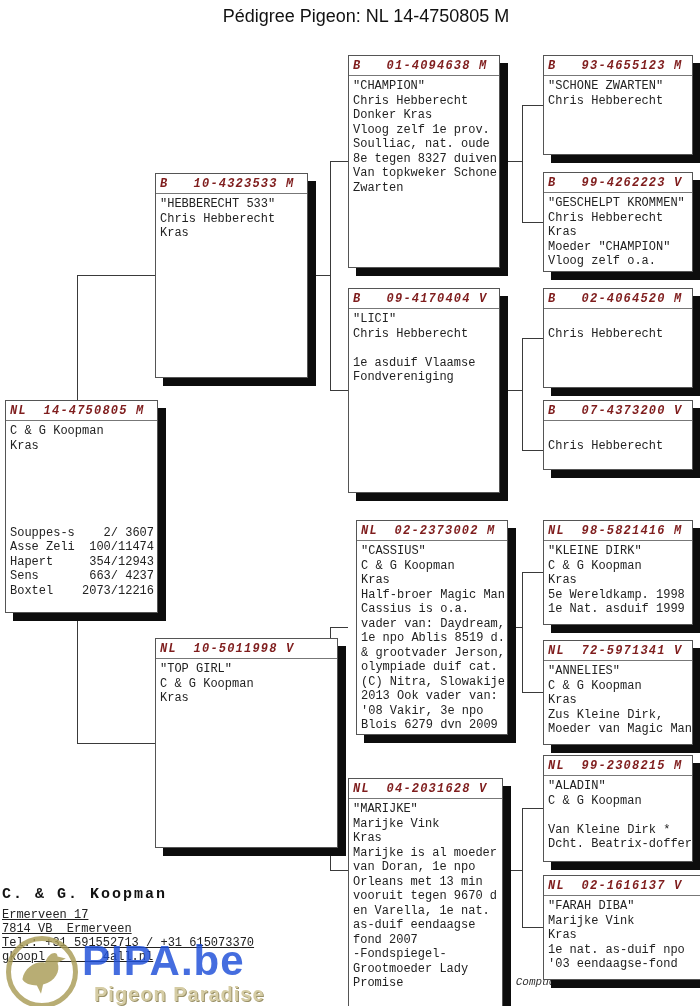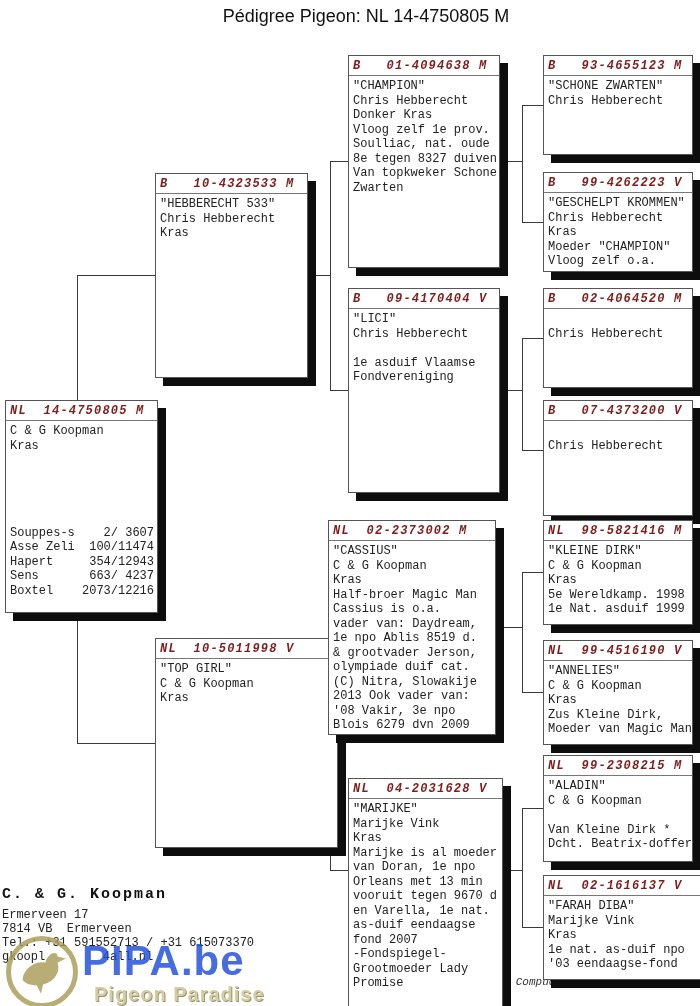--- a/index.html
+++ b/index.html
@@ -43,21 +43,21 @@
   .hl{position:absolute;height:1px;background:#3a3a3a;z-index:1;}
   .vl{position:absolute;width:1px;background:#3a3a3a;z-index:1;}
   .owner-name{
     position:absolute;left:2px;top:886px;
     font:bold 15px "Liberation Mono",monospace;
     letter-spacing:2px;color:#111;white-space:pre;
   }
   .addr{
     position:absolute;left:2px;
     font:12px "Liberation Mono",monospace;
-    color:#222;white-space:pre;
+    color:#222;white-space:pre;text-decoration:underline;
   }
   .credit{
     position:absolute;right:6px;top:976px;
     font:italic 11px "Liberation Mono",monospace;
     color:#333;white-space:pre;
   }
   .logo{
     position:absolute;left:2px;top:930px;
     width:290px;height:76px;
     opacity:0.82;z-index:6;
@@ -128,21 +128,21 @@
 Zwarten</div>
 </div>
 <div class="pbox" style="left:348px;top:288px;width:152px;height:205px;">
   <div class="phead">B   09-4170404 V</div>
   <div class="pbody">"LICI"
 Chris Hebberecht
 
 1e asduif Vlaamse
 Fondvereniging</div>
 </div>
-<div class="pbox" style="left:328px;top:520px;width:168px;height:215px;">
+<div class="pbox" style="left:356px;top:520px;width:152px;height:215px;">
   <div class="phead">NL  02-2373002 M</div>
   <div class="pbody">"CASSIUS"
 C &amp; G Koopman
 Kras
 Half-broer Magic Man
 Cassius is o.a.
 vader van: Daydream,
 1e npo Ablis 8519 d.
 &amp; grootvader Jerson,
 olympiade duif cat.
@@ -179,35 +179,35 @@
 Chris Hebberecht
 Kras
 Moeder "CHAMPION"
 Vloog zelf o.a.</div>
 </div>
 <div class="pbox" style="left:543px;top:288px;width:150px;height:100px;">
   <div class="phead">B   02-4064520 M</div>
   <div class="pbody">
 Chris Hebberecht</div>
 </div>
-<div class="pbox" style="left:543px;top:400px;width:150px;height:116px;">
+<div class="pbox" style="left:543px;top:400px;width:150px;height:70px;">
   <div class="phead">B   07-4373200 V</div>
   <div class="pbody">
 Chris Hebberecht</div>
 </div>
 <div class="pbox" style="left:543px;top:520px;width:150px;height:105px;">
   <div class="phead">NL  98-5821416 M</div>
   <div class="pbody">"KLEINE DIRK"
 C &amp; G Koopman
 Kras
 5e Wereldkamp. 1998
 1e Nat. asduif 1999</div>
 </div>
 <div class="pbox" style="left:543px;top:640px;width:150px;height:105px;">
-  <div class="phead">NL  99-4516190 V</div>
+  <div class="phead">NL  72-5971341 V</div>
   <div class="pbody">"ANNELIES"
 C &amp; G Koopman
 Kras
 Zus Kleine Dirk,
 Moeder van Magic Man</div>
 </div>
 <div class="pbox" style="left:543px;top:755px;width:150px;height:107px;">
   <div class="phead">NL  99-2308215 M</div>
   <div class="pbody">"ALADIN"
 C &amp; G Koopman

